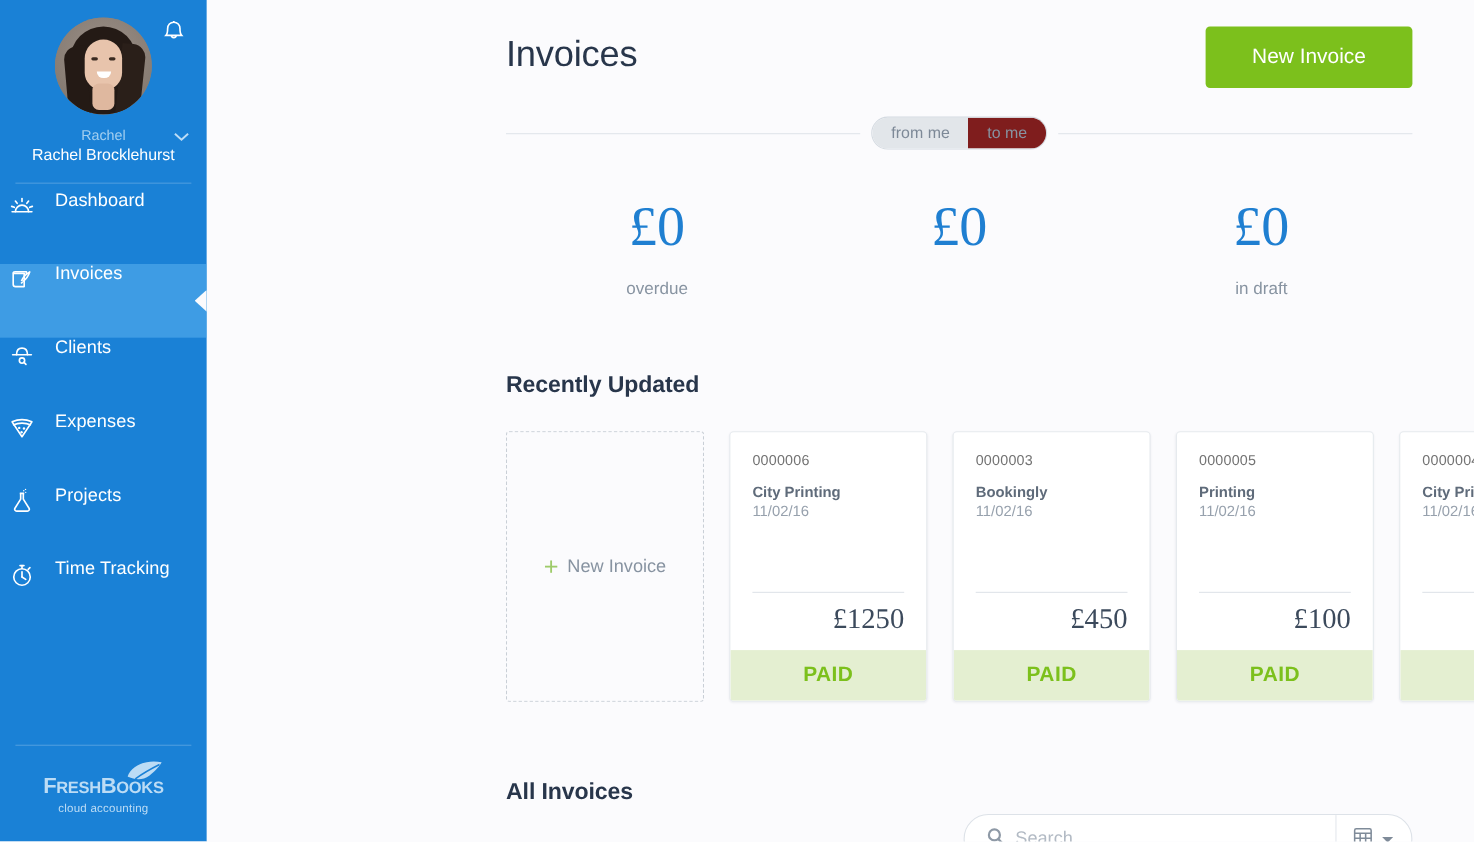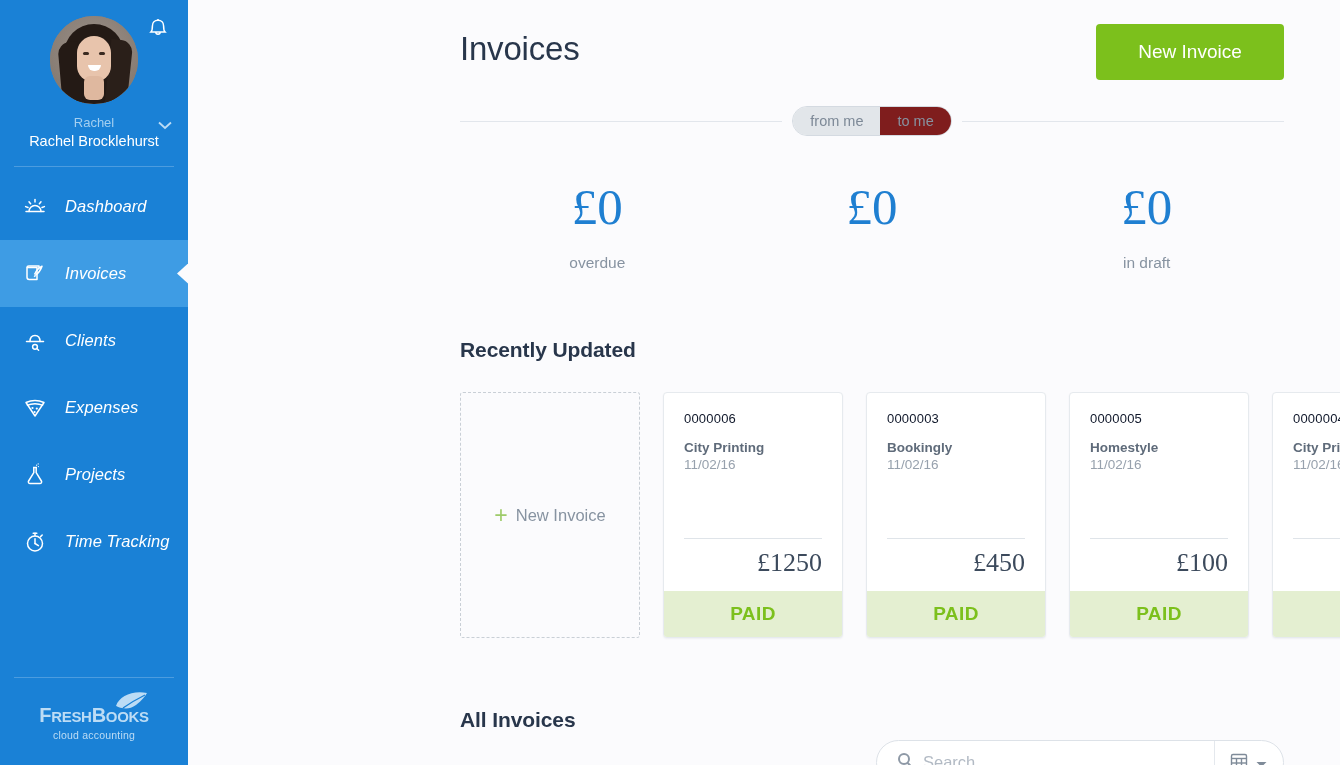--- a/index.html
+++ b/index.html
@@ -53,22 +53,22 @@
   .user-chev {
     position: absolute; right: 16px; top: 12px;
     width: 14px; height: 9px; cursor: pointer;
   }
   .sb-divider {
     height: 1px; background: rgba(255,255,255,0.22);
     margin: 15px 14px 0 14px;
   }
   .nav { margin-top: 6px; }
   .nav-item {
-    height: 67px; display: flex; align-items: center;
-    padding-left: 20px; cursor: pointer; position: relative; font-style: italic;
+    height: 67px; display: flex; 
+    padding-left: 5px; cursor: pointer; position: relative;
   }
   .nav-item.active { background: #3e9ce4; }
   .nav-item.active .notch {
     position: absolute; right: 0; top: 50%; margin-top: -10px;
     width: 11px; height: 20px;
     background: #fbfbfd;
     clip-path: polygon(100% 0, 100% 100%, 0 50%);
   }
   .nav-ico { width: 30px; height: 30px; flex: 0 0 30px; margin-right: 15px; display:flex; align-items:center; justify-content:center; }
   .nav-label { color: #fff; font-size: 16.5px; letter-spacing: 0.1px; }
@@ -145,21 +145,21 @@
   .card-new-lbl { color: #8793a1; font-size: 16.5px; }
 
   .card {
     width: 180px; height: 246px; background: #fff;
     border: 1px solid #e6eaee; border-radius: 4px;
     box-shadow: 0 1px 2px rgba(40,54,75,0.06);
     display: flex; flex-direction: column; cursor: pointer;
     overflow: hidden;
   }
   .card-body { flex: 1; padding: 18px 20px 0 20px; display:flex; flex-direction:column; }
-  .inv-no { font-size: 13px; color: #0f172a; letter-spacing: 0.2px; }
+  .inv-no { font-size: 13px; color: #737373; letter-spacing: 0.2px; }
   .inv-client { font-size: 13.5px; color: #5f6b7a; font-weight: bold; margin-top: 14px; }
   .inv-date { font-size: 13.5px; color: #97a1ad; margin-top: 2px; }
   .inv-rule { height: 1px; background: #dfe4e9; margin-top: auto; }
   .inv-amt {
     font-family: "Liberation Serif", serif;
     font-size: 26px; color: #3c4a5c; text-align: right;
     padding: 9px 0 13px 0;
   }
   .card-foot {
     height: 46px; background: #e4efd1;
@@ -389,21 +389,21 @@
           <div class="inv-amt">£450</div>
         </div>
         <div class="card-foot">
           <span class="paid">PAID</span>
         </div>
       </div>
 
       <div class="card">
         <div class="card-body">
           <div class="inv-no">0000005</div>
-          <div class="inv-client">Homestyle</div>
+          <div class="inv-client">Printing</div>
           <div class="inv-date">11/02/16</div>
           <div class="inv-rule"></div>
           <div class="inv-amt">£100</div>
         </div>
         <div class="card-foot">
           <span class="paid">PAID</span>
         </div>
       </div>
 
       <div class="card">

